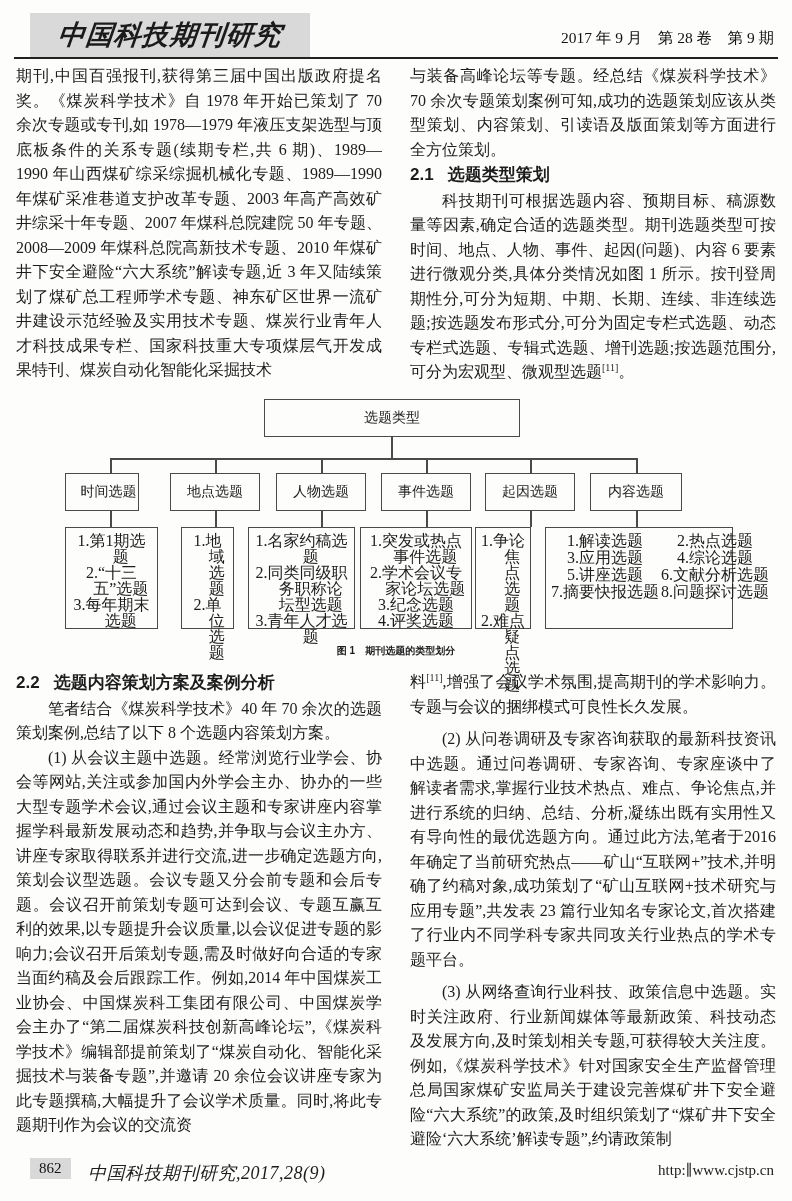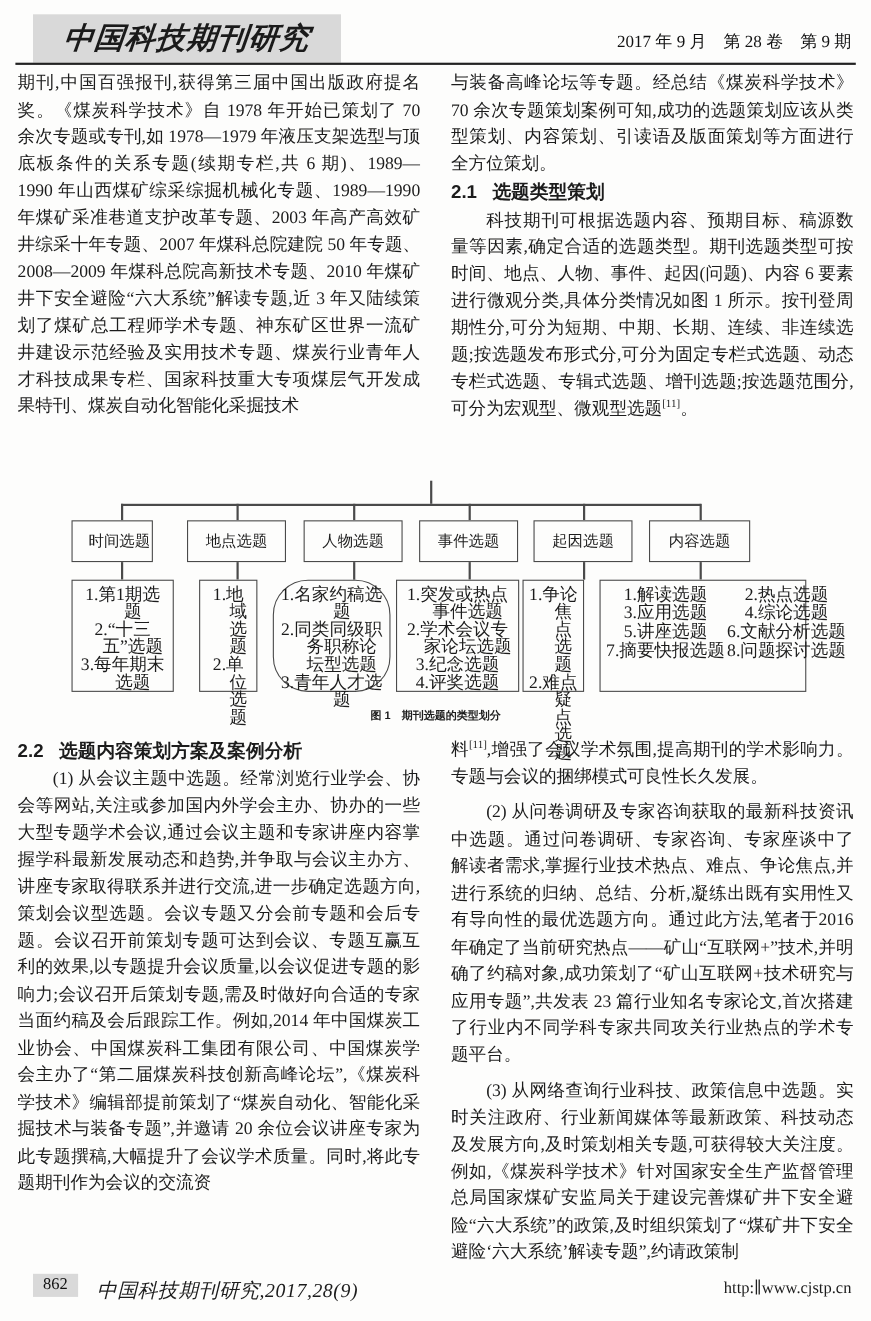--- a/index.html
+++ b/index.html
@@ -82,20 +82,21 @@
   </div>
 
   <div class="col" id="col-right-top">
     <p class="para">与装备高峰论坛等专题。经总结《煤炭科学技术》70 余次专题策划案例可知,成功的选题策划应该从类型策划、内容策划、引读语及版面策划等方面进行全方位策划。</p>
     <p class="sec-head"><span>2.1</span><span class="h-title">选题类型策划</span></p>
     <p class="para indent"><span>科技期刊可根据选题内容、预期目标、稿源数量等因素,确定合适的选题类型。期刊选题类型可按时间、地点、人物、事件、起因(问题)、内容 6 要素进行微观分类,具体分类情况如图 1 所示。按刊登周期性分,可分为短期、中期、长期、连续、非连续选题;按选题发布形式分,可分为固定专栏式选题、动态专栏式选题、专辑式选题、增刊选题;按选题范围分,可分为宏观型、微观型选题</span><sup>[11]</sup><span>。</span></p>
   </div>
 
   <div id="figure1">
 
+    <div class="fbox label" style="left:264px;top:3px;width:256px;height:38px;">选题类型</div>
 
     <div class="fline" style="left:391px;top:41px;width:1.5px;height:21px;"></div>
     <div class="fline" style="left:110px;top:62px;width:527px;height:1.5px;"></div>
     <div class="fline" style="left:110px;top:62px;width:1.5px;height:15px;"></div>
     <div class="fline" style="left:215px;top:62px;width:1.5px;height:15px;"></div>
     <div class="fline" style="left:321px;top:62px;width:1.5px;height:15px;"></div>
     <div class="fline" style="left:426px;top:62px;width:1.5px;height:15px;"></div>
     <div class="fline" style="left:530px;top:62px;width:1.5px;height:15px;"></div>
     <div class="fline" style="left:636px;top:62px;width:1.5px;height:15px;"></div>
 
@@ -115,21 +116,21 @@
 
     <div class="fbox leaf" style="left:65px;top:131px;width:93px;height:102px;">
       <div class="leaf-item">1.第1期选题</div>
       <div class="leaf-item">2.“十三五”选题</div>
       <div class="leaf-item">3.每年期末选题</div>
     </div>
     <div class="fbox leaf" style="left:181px;top:131px;width:53px;height:102px;">
       <div class="leaf-item">1.地域选题</div>
       <div class="leaf-item">2.单位选题</div>
     </div>
-    <div class="fbox leaf" style="left:248px;top:131px;width:107px;height:102px;border-radius:32px;">
+    <div class="fbox leaf" style="left:248px;top:131px;width:107px;height:102px;">
       <div class="leaf-item">1.名家约稿选题</div>
       <div class="leaf-item">2.同类同级职务职称论坛型选题</div>
       <div class="leaf-item">3.青年人才选题</div>
     </div>
     <div class="fbox leaf" style="left:360px;top:131px;width:112px;height:102px;">
       <div class="leaf-item">1.突发或热点事件选题</div>
       <div class="leaf-item">2.学术会议专家论坛选题</div>
       <div class="leaf-item">3.纪念选题</div>
       <div class="leaf-item">4.评奖选题</div>
     </div>
@@ -148,20 +149,21 @@
         <div class="leaf-item">7.摘要快报选题</div>
         <div class="leaf-item">8.问题探讨选题</div>
       </div>
     </div>
 
     <div class="fig-caption">图 1　期刊选题的类型划分</div>
   </div>
 
   <div class="col" id="col-left-bottom">
     <p class="sec-head"><span>2.2</span><span class="h-title">选题内容策划方案及案例分析</span></p>
+    <p class="para indent">笔者结合《煤炭科学技术》40 年 70 余次的选题策划案例,总结了以下 8 个选题内容策划方案。</p>
     <p class="para indent">(1) 从会议主题中选题。经常浏览行业学会、协会等网站,关注或参加国内外学会主办、协办的一些大型专题学术会议,通过会议主题和专家讲座内容掌握学科最新发展动态和趋势,并争取与会议主办方、讲座专家取得联系并进行交流,进一步确定选题方向,策划会议型选题。会议专题又分会前专题和会后专题。会议召开前策划专题可达到会议、专题互赢互利的效果,以专题提升会议质量,以会议促进专题的影响力;会议召开后策划专题,需及时做好向合适的专家当面约稿及会后跟踪工作。例如,2014 年中国煤炭工业协会、中国煤炭科工集团有限公司、中国煤炭学会主办了“第二届煤炭科技创新高峰论坛”,《煤炭科学技术》编辑部提前策划了“煤炭自动化、智能化采掘技术与装备专题”,并邀请 20 余位会议讲座专家为此专题撰稿,大幅提升了会议学术质量。同时,将此专题期刊作为会议的交流资</p>
   </div>
 
   <div class="col" id="col-right-bottom">
     <p class="para"><span>料</span><sup>[11]</sup><span>,增强了会议学术氛围,提高期刊的学术影响力。专题与会议的捆绑模式可良性长久发展。</span></p>
     <p class="para indent gap">(2) 从问卷调研及专家咨询获取的最新科技资讯中选题。通过问卷调研、专家咨询、专家座谈中了解读者需求,掌握行业技术热点、难点、争论焦点,并进行系统的归纳、总结、分析,凝练出既有实用性又有导向性的最优选题方向。通过此方法,笔者于2016 年确定了当前研究热点——矿山“互联网+”技术,并明确了约稿对象,成功策划了“矿山互联网+技术研究与应用专题”,共发表 23 篇行业知名专家论文,首次搭建了行业内不同学科专家共同攻关行业热点的学术专题平台。</p>
     <p class="para indent gap">(3) 从网络查询行业科技、政策信息中选题。实时关注政府、行业新闻媒体等最新政策、科技动态及发展方向,及时策划相关专题,可获得较大关注度。例如,《煤炭科学技术》针对国家安全生产监督管理总局国家煤矿安监局关于建设完善煤矿井下安全避险“六大系统”的政策,及时组织策划了“煤矿井下安全避险‘六大系统’解读专题”,约请政策制</p>
   </div>
 
   <div class="footer">

